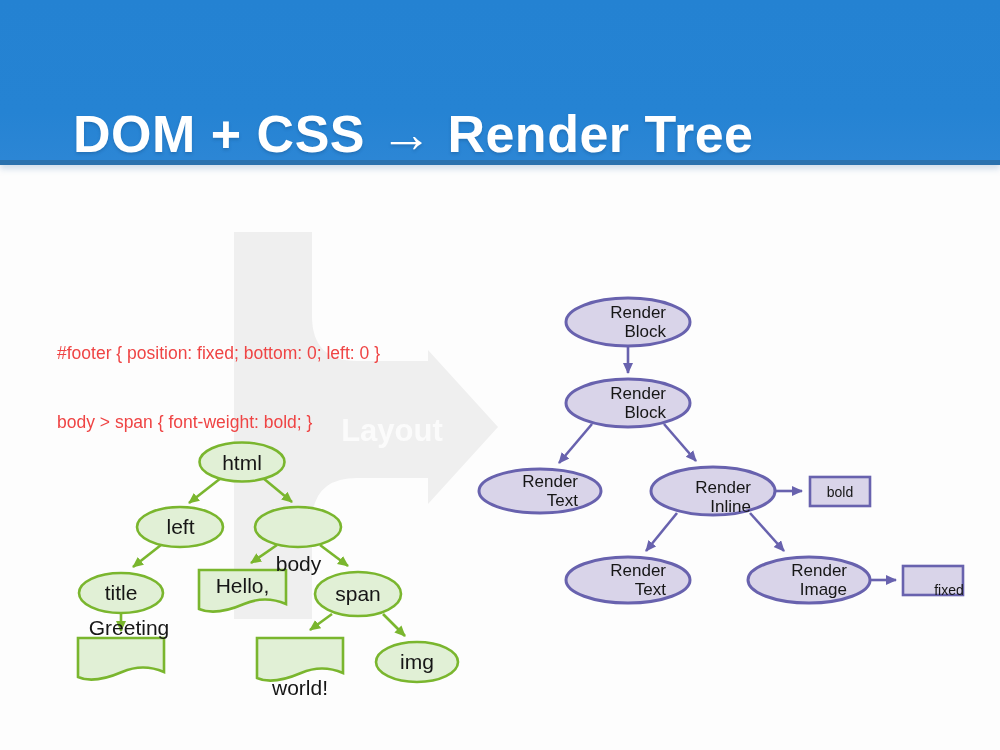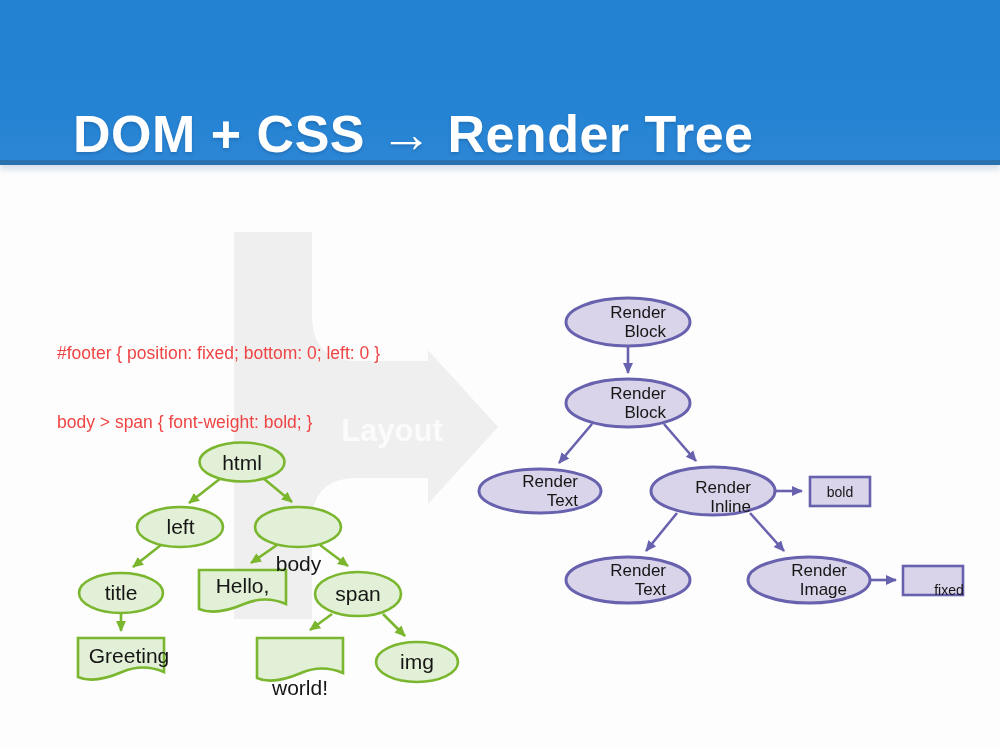--- a/index.html
+++ b/index.html
@@ -120,21 +120,21 @@
       <rect x="903" y="566" width="60" height="29" stroke-width="2.6"></rect>
     </g>
   </svg>
 
   <div class="lbl g" style="left:200px;top:443px;width:84px;height:39px;">html</div>
   <div class="lbl g" style="left:137px;top:507px;width:87px;height:40px;">left</div>
   <div class="lbl g" style="left:255px;top:507px;width:87px;height:40px;margin-top:37px;">body</div>
   <div class="lbl g" style="left:199px;top:566px;width:87px;height:40px;">Hello,</div>
   <div class="lbl g" style="left:79px;top:573px;width:84px;height:40px;">title</div>
   <div class="lbl g" style="left:315px;top:572px;width:86px;height:44px;">span</div>
-  <div class="lbl g" style="left:78px;top:636px;width:102px;height:40px;">Greeting</div>
+  <div class="lbl g" style="left:78px;top:608px;width:102px;height:40px;">Greeting</div>
   <div class="lbl g" style="left:257px;top:636px;width:86px;height:40px;margin-top:32px;">world!</div>
   <div class="lbl g" style="left:376px;top:642px;width:82px;height:40px;">img</div>
 
   <div class="lbl r" style="left:590px;top:299px;width:76px;height:46px;">Render Block</div>
   <div class="lbl r" style="left:590px;top:380px;width:76px;height:46px;">Render Block</div>
   <div class="lbl r" style="left:502px;top:469px;width:76px;height:44px;">Render Text</div>
   <div class="lbl r" style="left:675px;top:467px;width:76px;height:60px;">Render Inline</div>
   <div class="lbl tag" style="left:810px;top:477px;width:60px;height:29px;">bold</div>
   <div class="lbl r" style="left:590px;top:557px;width:76px;height:46px;">Render Text</div>
   <div class="lbl r" style="left:771px;top:557px;width:76px;height:46px;">Render Image</div>

